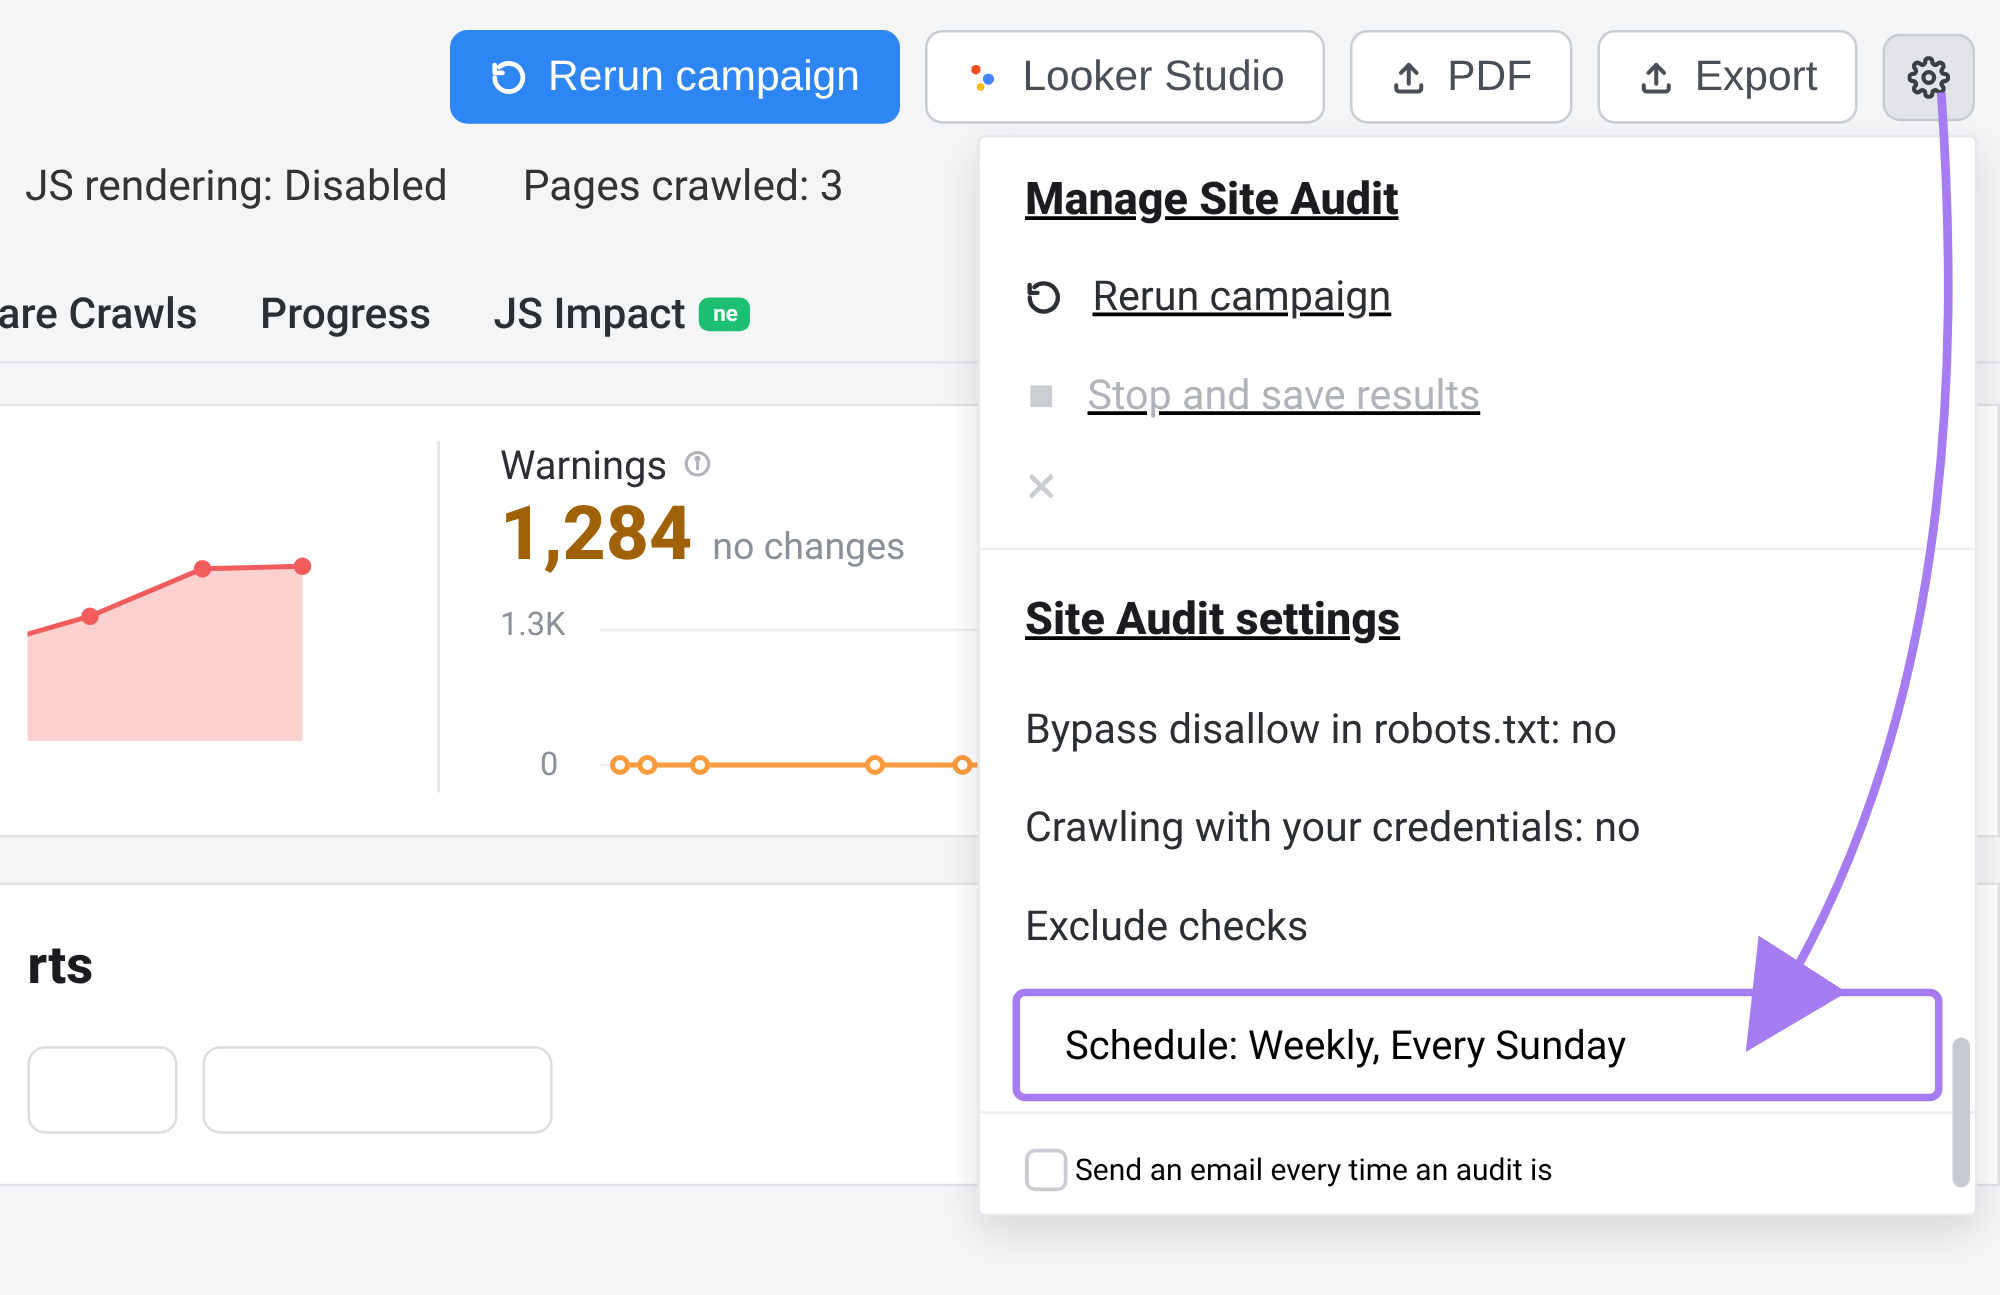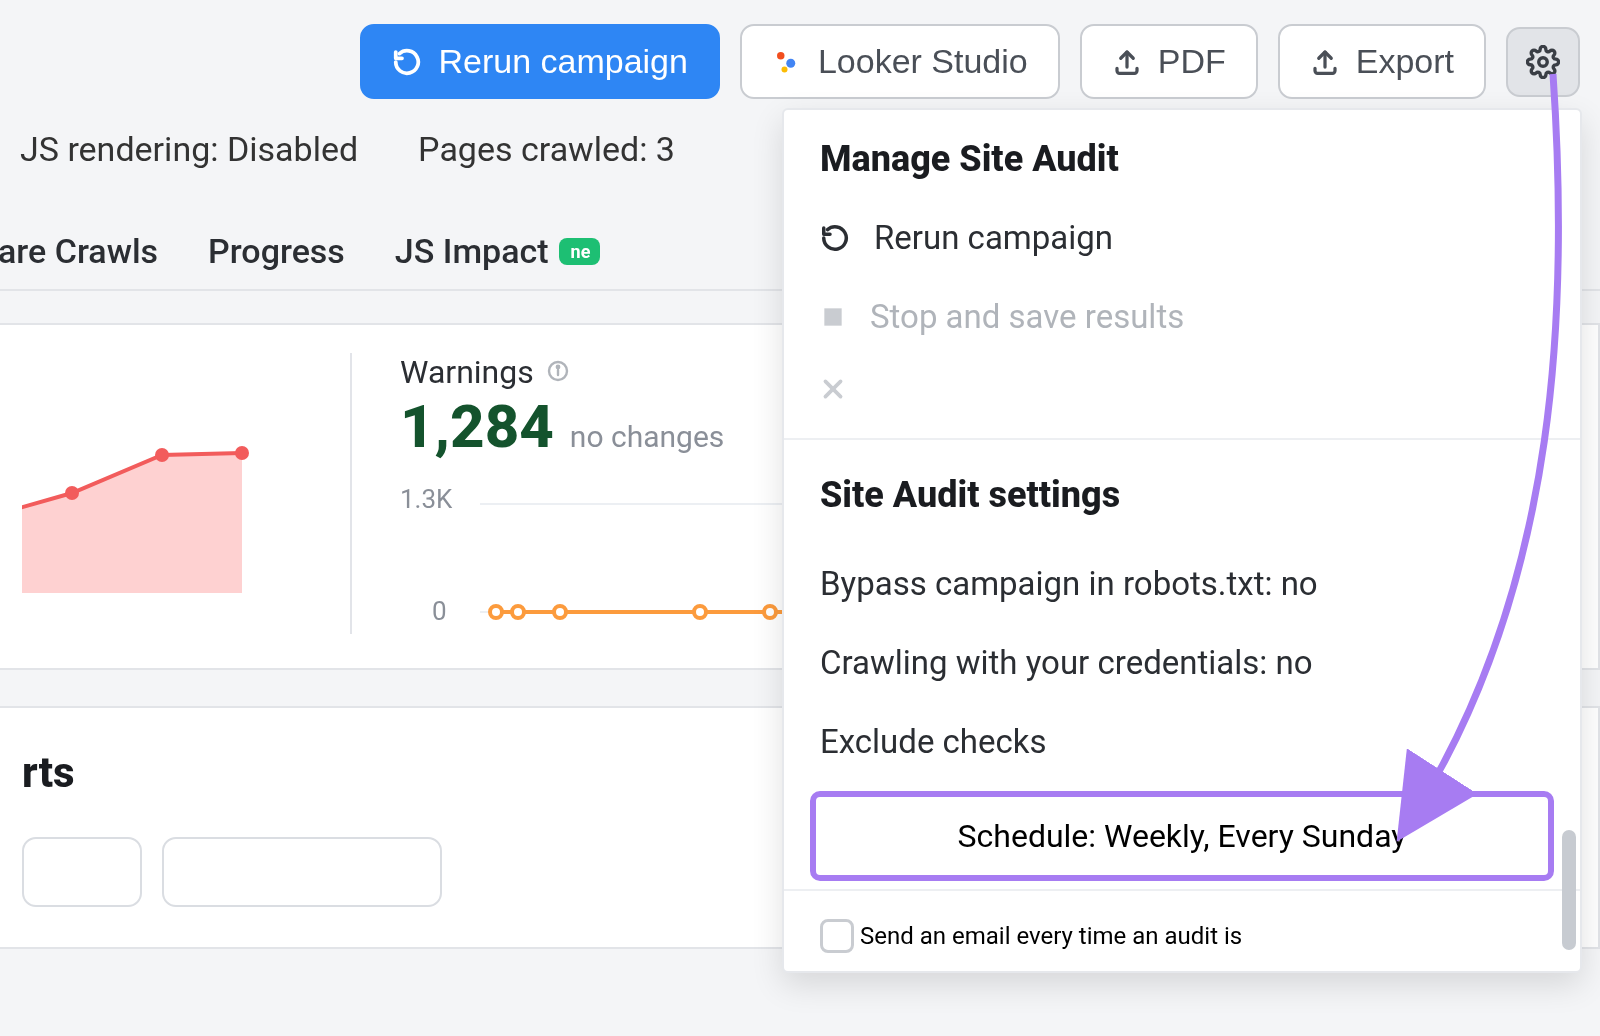--- a/index.html
+++ b/index.html
@@ -104,21 +104,21 @@
     }
     .metric2 {
       width: 540px;
       position: relative;
     }
     .metric-title { font-size: 32px; color:#2b2e33; display:flex; align-items:center; gap:12px; }
     .info-icon { color:#b0b4ba; }
     .metric-value {
       font-size: 60px;
       font-weight: 800;
-      color:#14532d;
+      color:#a16207;
       margin-top: 6px;
     }
     .metric-note { font-size: 30px; color:#8a8f98; margin-left: 12px; font-weight:400; }
     .chart1 {
       margin-top: 40px;
       height: 120px;
       position: relative;
     }
     .chart2 {
       margin-top: 22px;
@@ -150,38 +150,37 @@
       top: 108px;
       right: 18px;
       width: 800px;
       background: #fff;
       border: 2px solid #e6e8ec;
       border-radius: 6px;
       box-shadow: 0 12px 32px rgba(0,0,0,0.12);
       z-index: 50;
       padding-bottom: 10px;
     }
-    .panel-section { padding: 28px 36px 10px 36px; }
+    .panel-section { padding: 28px 36px 10px 36px; text-decoration: underline; }
     .panel-heading { font-size: 36px; font-weight: 800; color:#1a1c20; margin-bottom: 18px; }
     .panel-item {
       display:flex; align-items:center; gap:24px;
       font-size: 33px; color:#2b2e33;
       padding: 20px 0;
       cursor:pointer;
     }
     .panel-item.disabled { color:#b0b4ba; cursor:default;text-align:right; }
     .panel-divider { height:2px; background:#edeff2; margin: 6px 0; }
     .panel-line { font-size:33px; color:#2b2e33; padding: 20px 36px; cursor:pointer; }
     .panel-schedule {
       border: 6px solid #a77cf2;
       border-radius: 10px;
-      padding: 20px 20px;
+      padding: 20px 36px;
       margin: 10px 26px 8px 26px;
       font-size:32px;
-      text-align:center;
     }
     .panel-check-row { display:flex; align-items:center; gap:6px; padding: 22px 36px 8px 36px; font-size:24px; }
     .checkbox {
       width:34px; height:34px; border:3px solid #c9ccd1; border-radius:8px; background:#fff;
     }
     .panel-scrollbar {
       position:absolute; right:4px; top:720px; width:14px; height:120px;
       background:#c7cbd1; border-radius:8px;
     }
 
@@ -353,21 +352,21 @@
       </span>
     </div>
   </div>
 
   <div class="panel-divider"></div>
 
   <div class="panel-section">
     <div class="panel-heading">Site Audit settings</div>
   </div>
 
-  <div class="panel-line">Bypass campaign in robots.txt: no</div>
+  <div class="panel-line">Bypass disallow in robots.txt: no</div>
   <div class="panel-line">Crawling with your credentials: no</div>
   <div class="panel-line">Exclude checks</div>
 
   <div class="panel-schedule">Schedule: Weekly, Every Sunday</div>
 
   <div class="panel-divider"></div>
 
   <div class="panel-check-row">
     <span class="checkbox"></span>
     <span>Send an email every time an audit is</span>

